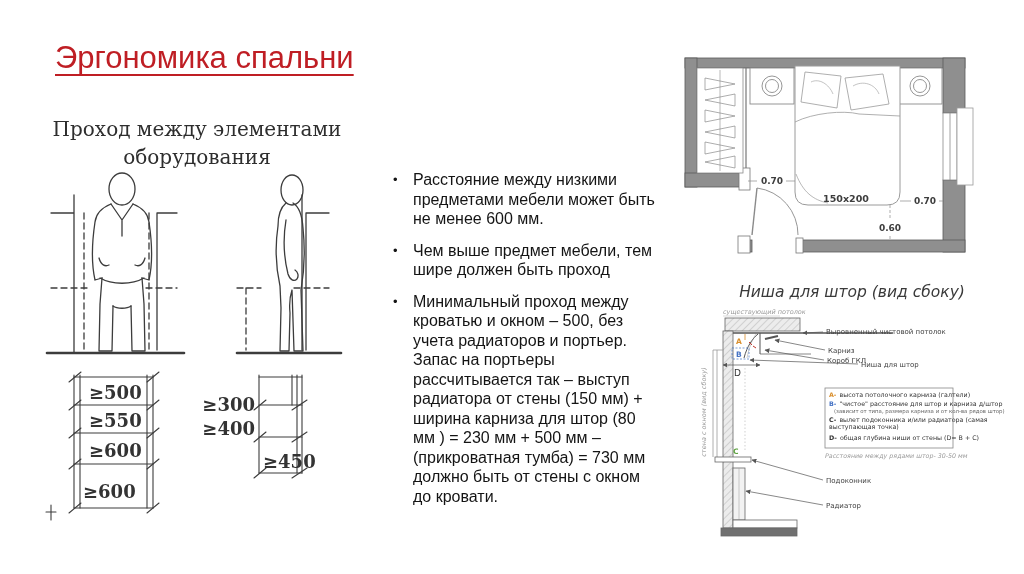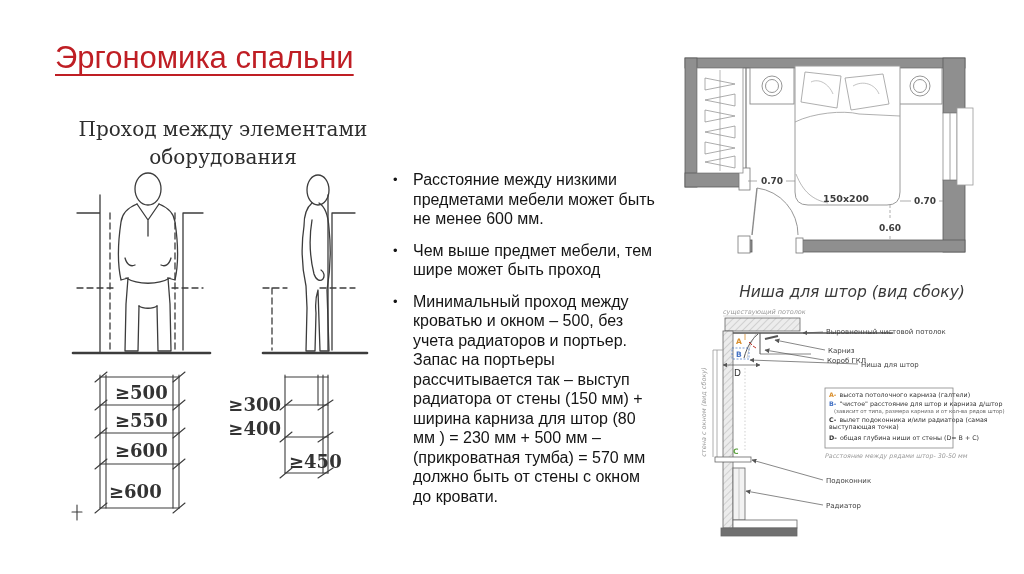--- a/index.html
+++ b/index.html
@@ -22,21 +22,21 @@
   .niche-title{font-style:italic;fill:#3a3a3a;}
   .leg{fill:#333;}
 </style>
 </head>
 <body>
 
 <div class="stage">
 
   <h1 class="slide-title" style="color:#BF1E24;">Эргономика спальни</h1>
 
-  <div class="diagram-box" style="left:63px;top:108px;width:330px;height:435px;">
+  <div class="diagram-box" style="left:37px;top:108px;width:330px;height:435px;">
     <svg width="330" height="435" viewBox="0 0 330 435">
       <g fill="none" stroke="#3c3c3c" stroke-width="1.3" stroke-linecap="round" stroke-linejoin="round">
 
         <text x="160" y="28" text-anchor="middle" class="scan-serif" font-size="20" stroke="none" fill="#2e2e2e">Проход между элементами</text>
         <text x="160" y="56" text-anchor="middle" class="scan-serif" font-size="20" stroke="none" fill="#2e2e2e">оборудования</text>
 
         <g>
           <path d="M14 105 L37 105 M37 87 L37 245"></path>
           <path d="M47 105 L47 242" stroke-dasharray="6 4"></path>
           <path d="M120 105 L140 105 M120 105 L120 242"></path>
@@ -95,25 +95,25 @@
     </svg>
   </div>
 
   <ul class="bullets">
     <li>
       <span class="marker">•</span>
       <span>Расстояние между низкими предметами мебели может быть не менее 600 мм.</span>
     </li>
     <li>
       <span class="marker">•</span>
-      <span>Чем выше предмет мебели, тем шире может быть проход</span>
+      <span>Чем выше предмет мебели, тем шире должен быть проход</span>
     </li>
     <li>
       <span class="marker">•</span>
-      <span>Минимальный проход между кроватью и окном – 500, без учета радиаторов и портьер. Запас на портьеры рассчитывается так – выступ радиатора от стены (150 мм) + ширина карниза для штор (80 мм ) = 230 мм + 500 мм – (прикроватная тумба) = 570 мм должно быть от стены с окном до кровати.</span>
+      <span>Минимальный проход между кроватью и окном – 500, без учета радиаторов и портьер. Запас на портьеры рассчитывается так – выступ радиатора от стены (150 мм) + ширина карниза для штор (80 мм ) = 230 мм + 500 мм – (прикроватная тумба) = 730 мм должно быть от стены с окном до кровати.</span>
     </li>
   </ul>
 
   <div class="diagram-box" style="left:683px;top:52px;width:330px;height:205px;">
     <svg width="330" height="205" viewBox="0 0 330 205">
 
       <g fill="#8f8f8f" stroke="#5a5a5a" stroke-width="0.8">
         <rect x="2" y="6" width="280" height="10"></rect>
         <rect x="2" y="6" width="12" height="129"></rect>
         <rect x="2" y="121" width="62" height="14"></rect>

